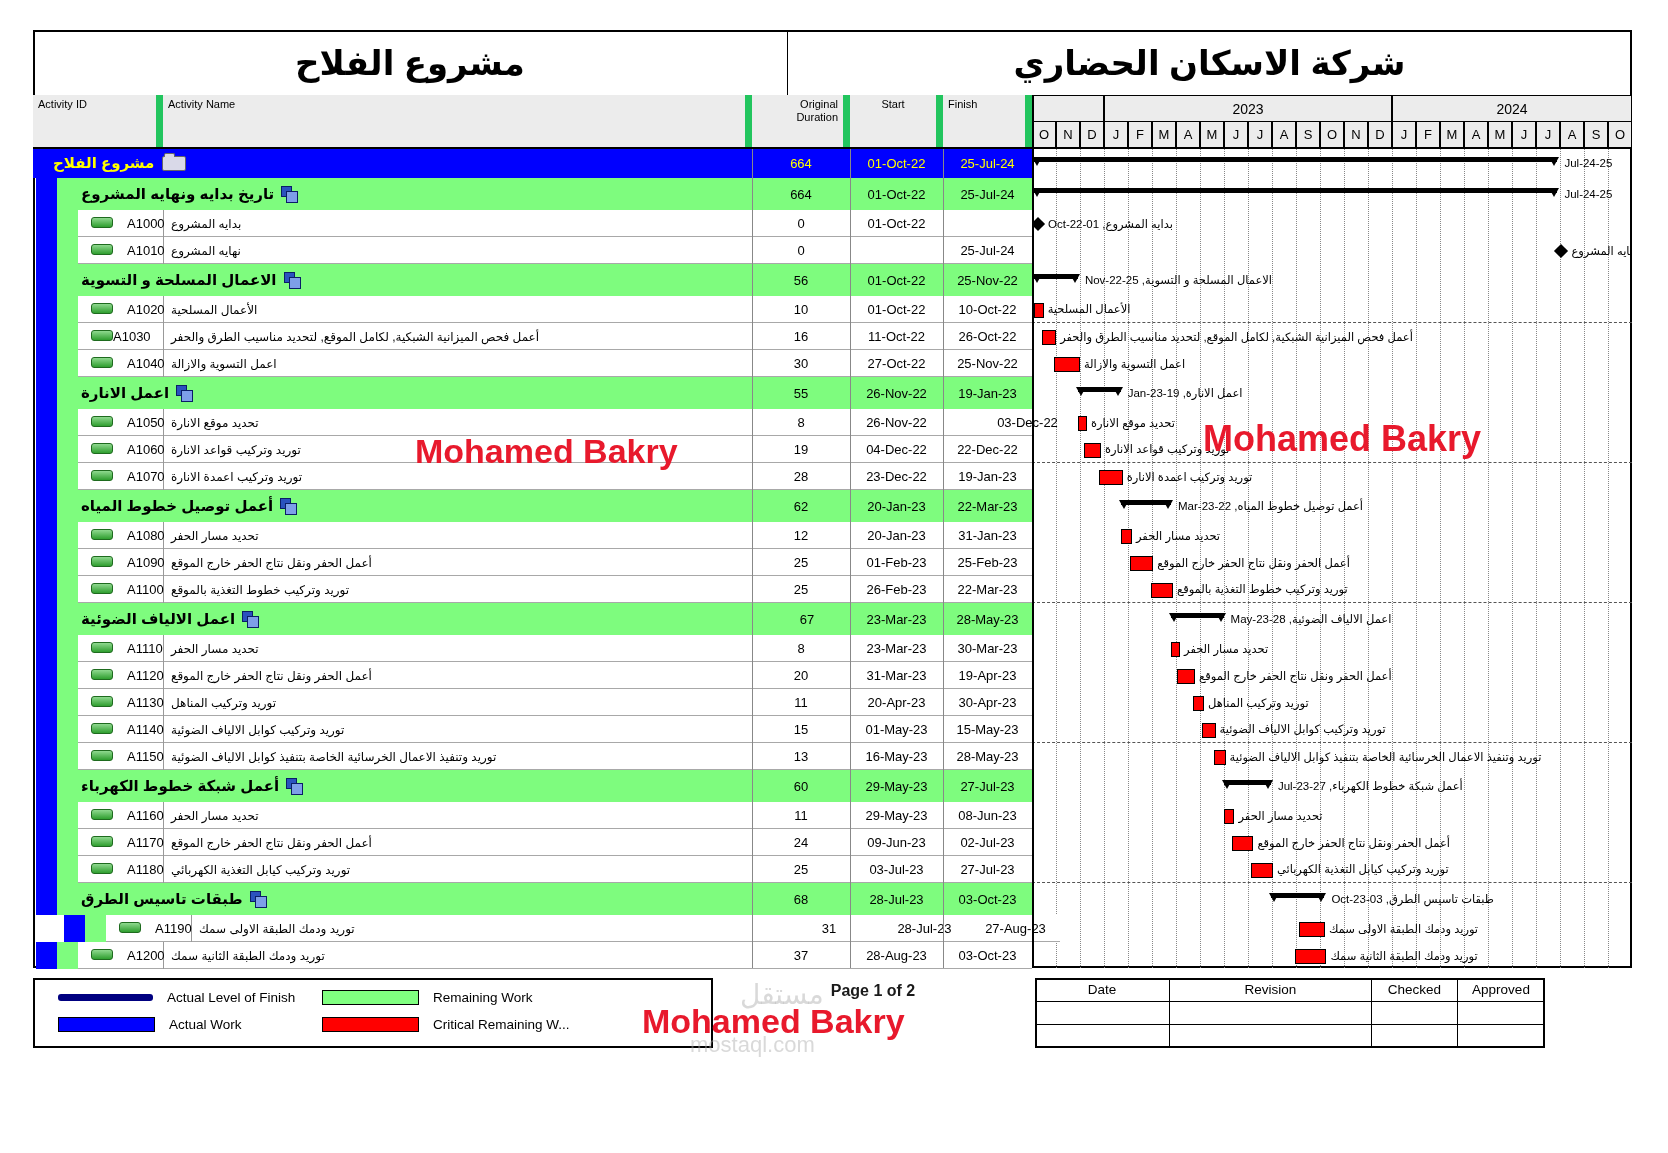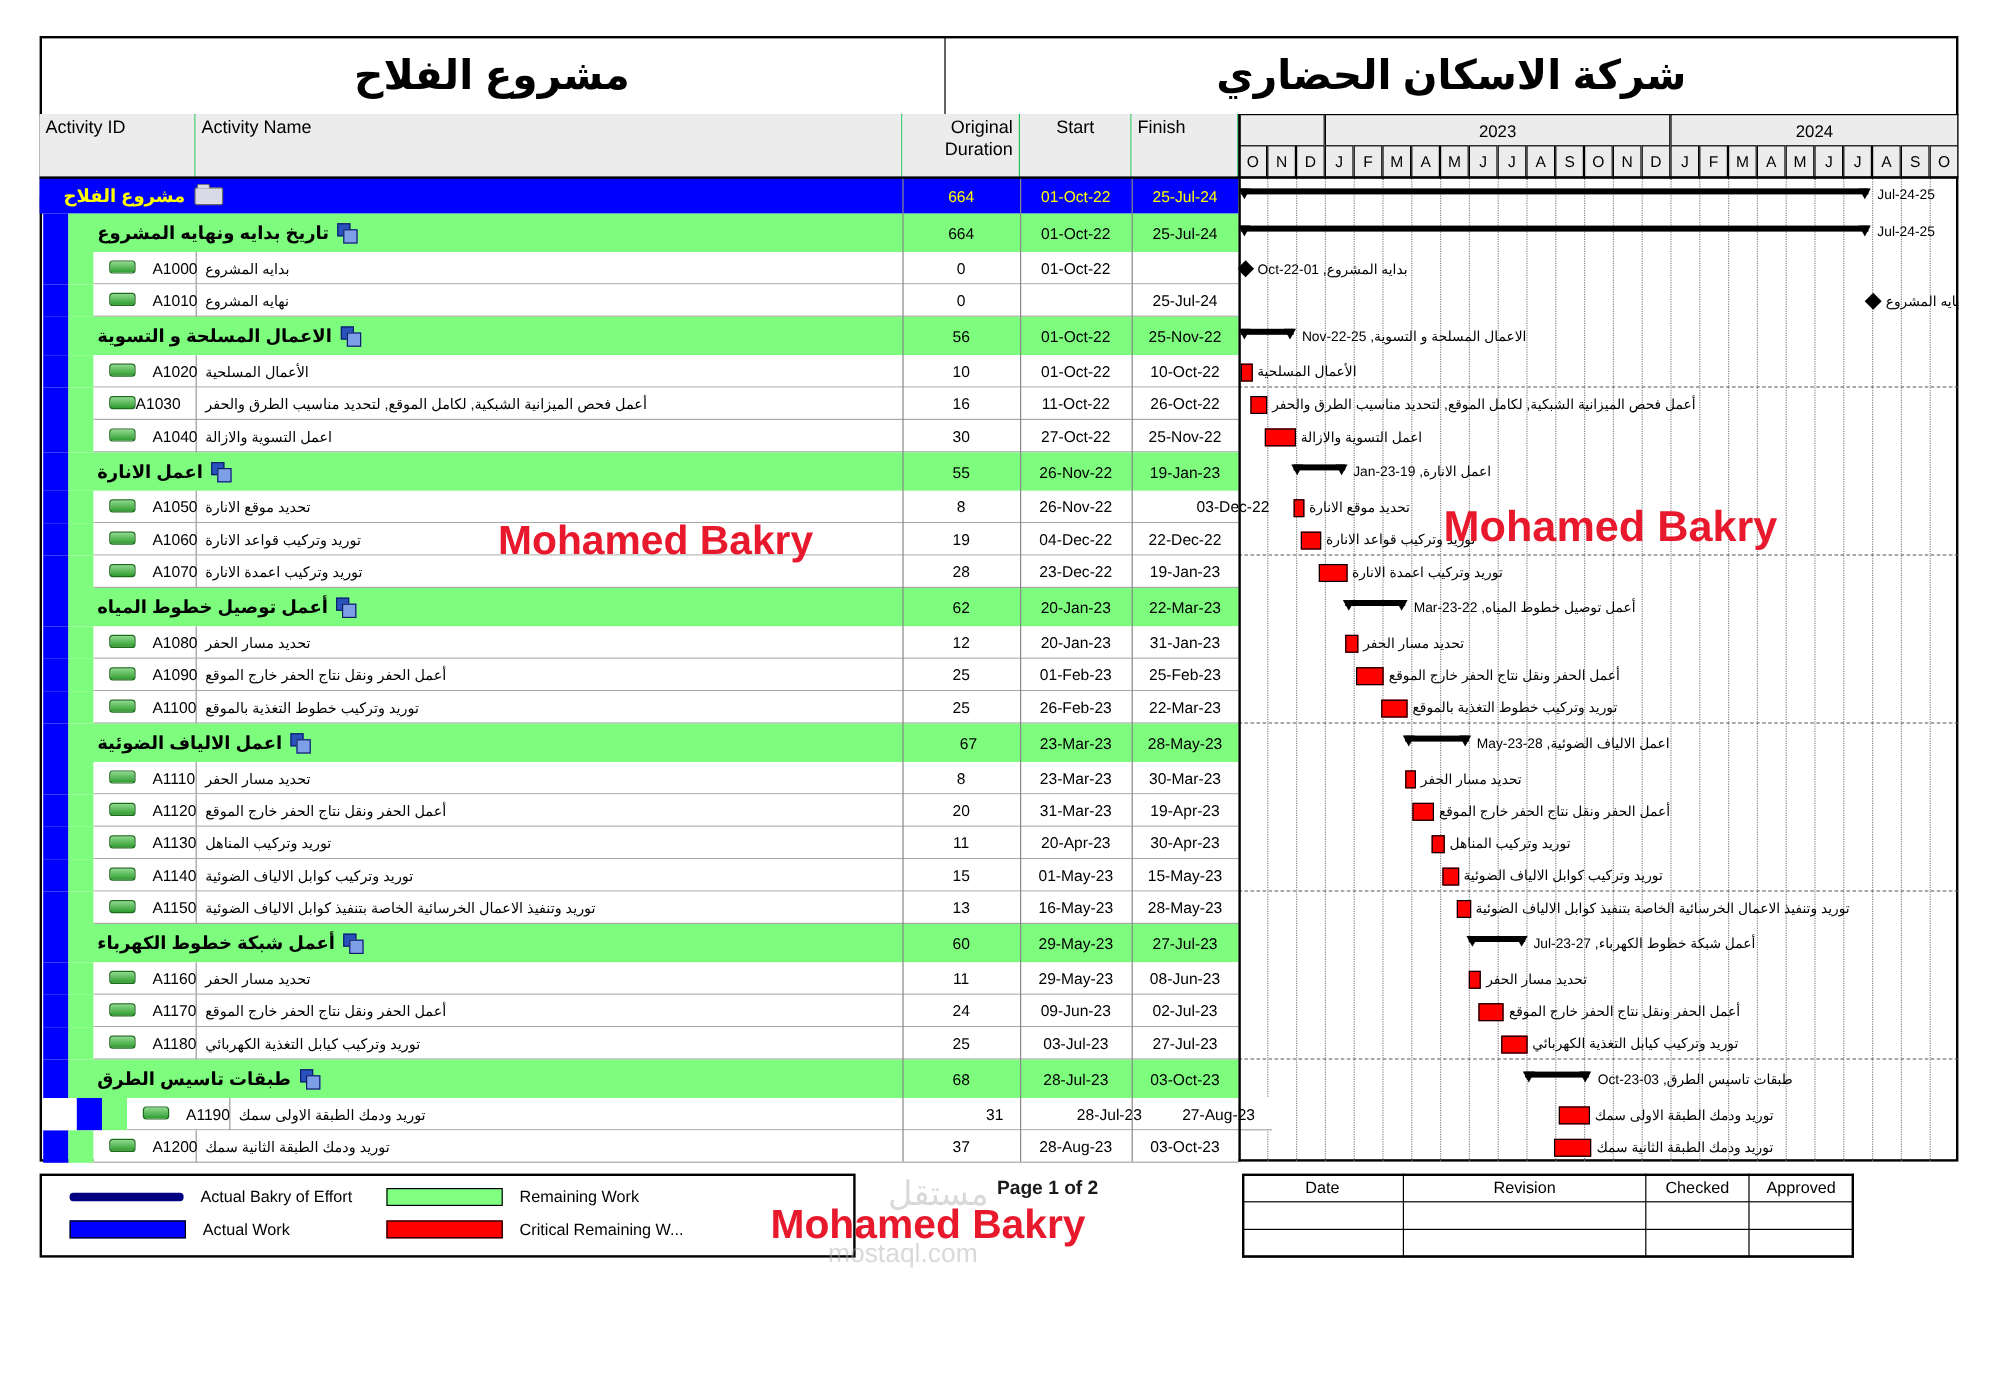--- a/index.html
+++ b/index.html
@@ -5,22 +5,22 @@
   html,body{margin:0;padding:0;background:#fff;}
   .sheet{position:relative;width:1668px;height:1153px;background:#ffffff;
          font-family:"Liberation Sans","DejaVu Sans",sans-serif;overflow:hidden;}
   .abs{position:absolute;box-sizing:border-box;}
   .frame{left:33px;top:30px;width:1599px;height:938px;border:2px solid #000;}
   .title{top:30px;height:65px;display:flex;align-items:center;justify-content:center;
          font-weight:bold;font-size:34px;color:#000;}
   .title-left{left:33px;width:754px;}
   .title-right{left:787px;width:845px;}
   .tdiv{left:787px;top:30px;width:1px;height:65px;background:#000;}
-  .hcell{top:95px;height:69px;background:#ececec;border-right:1px solid #22c55e;
-         font-size:15px;color:#000;padding:3px 5px;}
+  .hcell{top:95px;height:69px;background:#ececec;border-right:7px solid #22c55e;
+         font-size:11px;color:#000;padding:3px 5px;}
   .hc-id{left:33px;width:130px;}
   .hc-name{left:163px;width:589px;}
   .hc-dur{left:752px;width:98px;text-align:right;line-height:1.2;}
   .hc-start{left:850px;width:93px;text-align:center;}
   .hc-fin{left:943px;width:89px;}
   .hline{background:#000;height:1px;}
   .yearcell{top:95px;height:26px;background:#ececec;border:1px solid #000;border-bottom:none;
             display:flex;align-items:center;justify-content:center;font-size:14px;}
   .mcell{top:121px;height:27px;background:#ececec;border:1px solid #000;
          display:flex;align-items:center;justify-content:center;font-size:13px;}
@@ -655,21 +655,21 @@
   <div class="abs hline" style="left:33px;top:147px;width:1599px;height:2px;"></div>
 
   <div class="abs watermark" style="left:415px;top:432px;">Mohamed Bakry</div>
   <div class="abs watermark" style="left:1203px;top:418px;font-size:36px;">Mohamed Bakry</div>
   <div class="abs watermark" style="left:642px;top:1002px;">Mohamed Bakry</div>
 
   <div class="abs legendbox"></div>
   <div id="legend">
       <div class="abs legitem" style="left: 58px; top: 990px;">
         <span style="display: inline-block; width: 95px; height: 7px; background: rgb(0, 0, 128); border-radius: 3px;"></span>
-        <span class="leglabel">Actual Bakry of Effort</span>
+        <span class="leglabel">Actual Level of Finish</span>
       </div>
       <div class="abs legitem" style="left: 58px; top: 1017px;">
         <span style="display: inline-block; width: 95px; height: 13px; background: rgb(0, 0, 255); border: 1px solid rgb(0, 0, 0);"></span>
         <span class="leglabel">Actual Work</span>
       </div>
       <div class="abs legitem" style="left: 322px; top: 990px;">
         <span style="display: inline-block; width: 95px; height: 13px; background: rgb(128, 255, 128); border: 1px solid rgb(0, 0, 0);"></span>
         <span class="leglabel">Remaining Work</span>
       </div>
       <div class="abs legitem" style="left: 322px; top: 1017px;">

